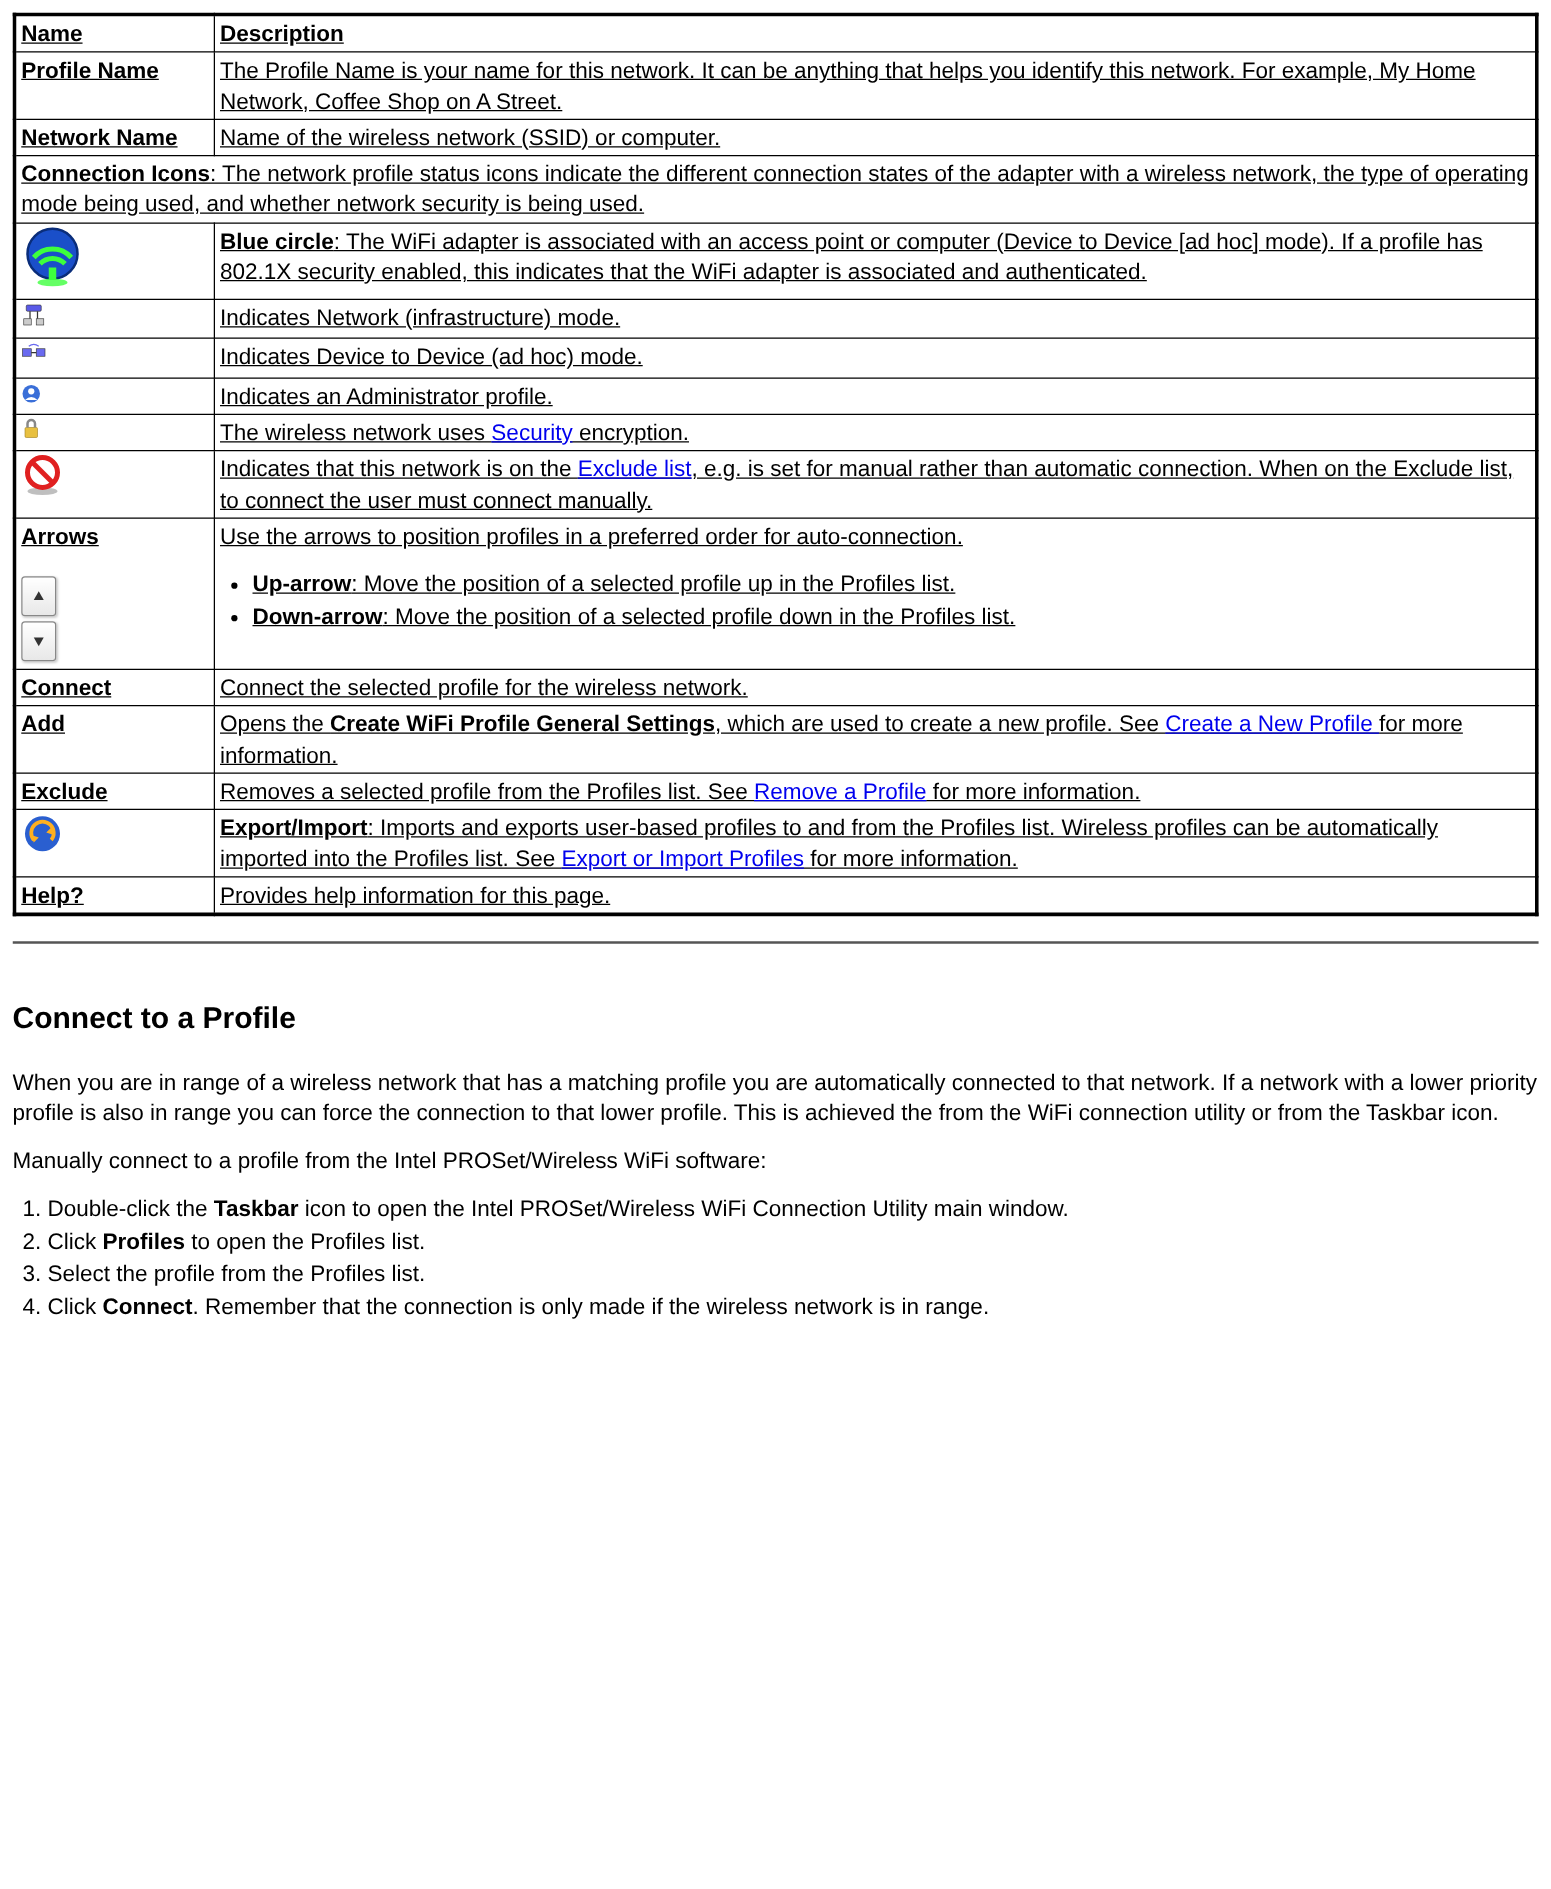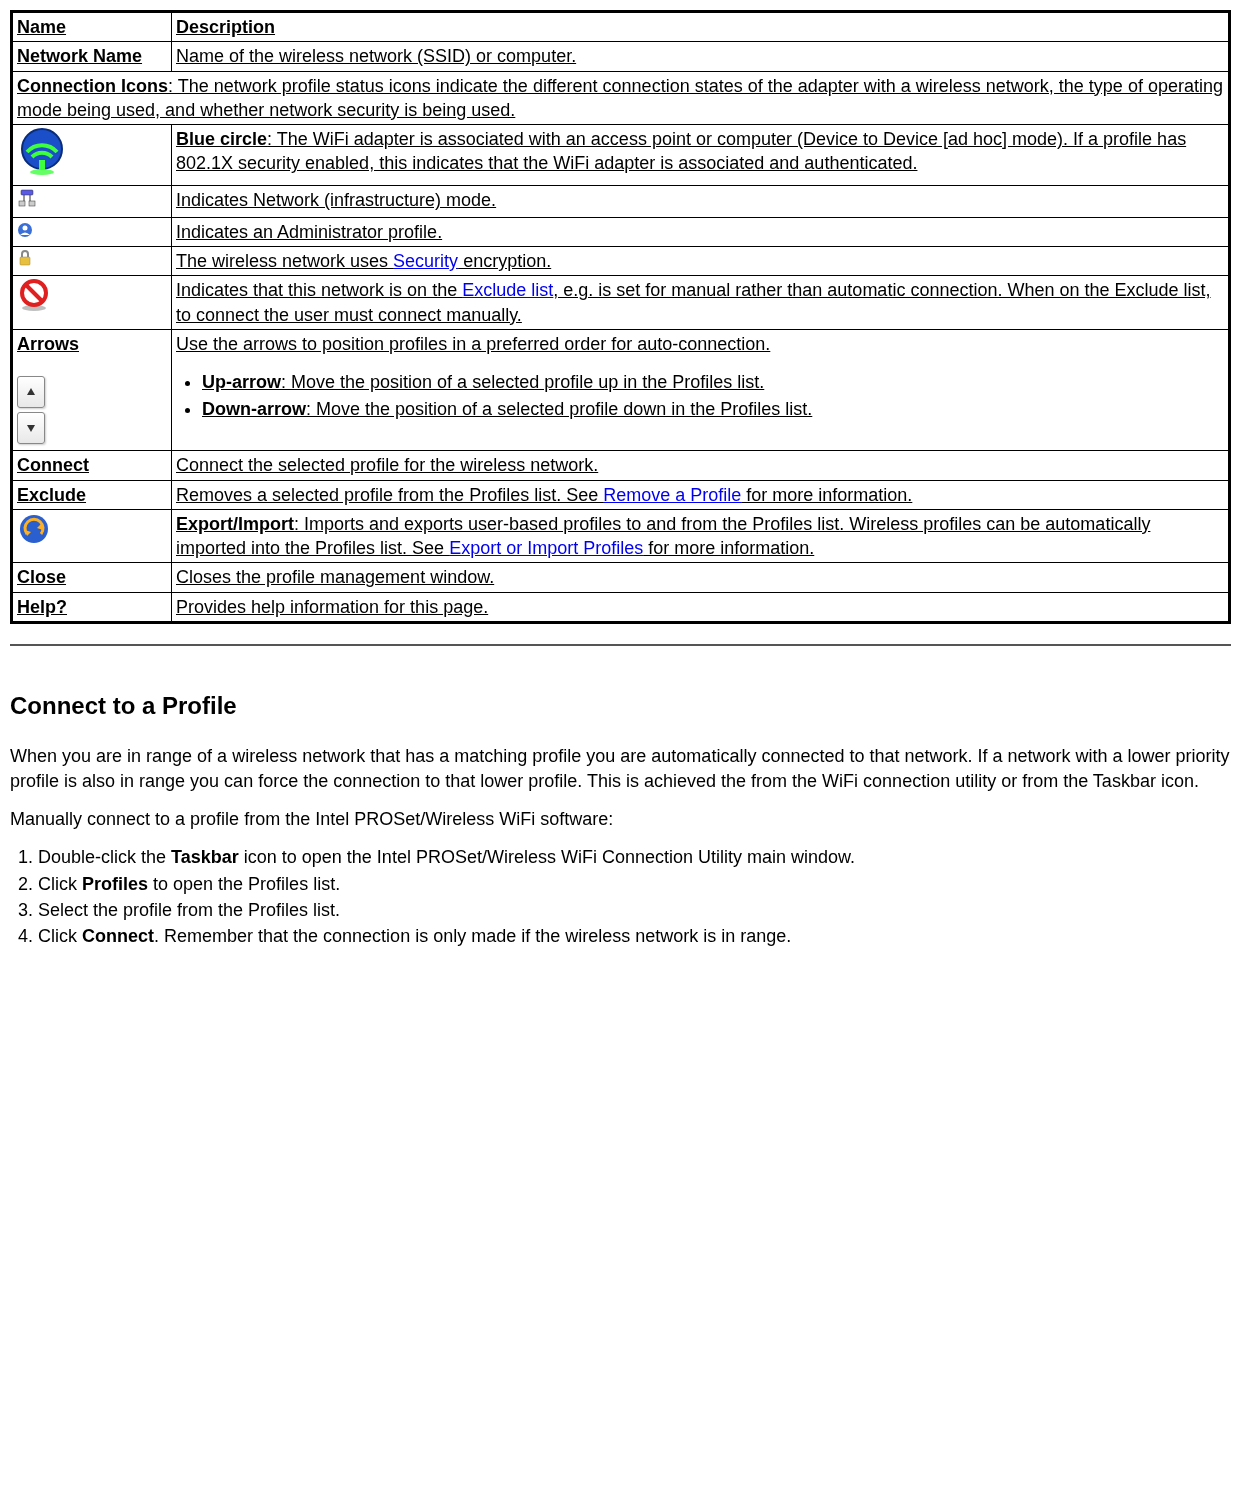--- a/index.html
+++ b/index.html
@@ -102,20 +102,24 @@
 </head>
 <body>
 
 <table class="main">
   <tbody>
       <tr>
     <td class="col1">Name</td>
     <td class="b">Description</td>
   </tr>
   <tr>
+    <td class="col1">Profile Name</td>
+    <td>The Profile Name is your name for this network. It can be anything that helps you identify this network. For example, My Home Network, Coffee Shop on A Street.</td>
+  </tr>
+  <tr>
     <td class="col1">Network Name</td>
     <td>Name of the wireless network (SSID) or computer.</td>
   </tr>
   <tr>
     <td colspan="2" class="span-row">
       <span class="lead">Connection Icons</span><span>: The network profile status icons indicate the different connection states of the adapter with a wireless network, the type of operating mode being used, and whether network security is being used.</span>
     </td>
   </tr>
   <tr>
     <td class="icon-cell">
@@ -139,20 +143,33 @@
         <svg viewBox="0 0 20 20" width="20" height="20">
           <rect x="4" y="2" width="12" height="5" rx="1" fill="#5a5ae8" stroke="#333" stroke-width="0.5"></rect>
           <line x1="7" y1="7" x2="7" y2="13" stroke="#333" stroke-width="1"></line>
           <line x1="13" y1="7" x2="13" y2="13" stroke="#333" stroke-width="1"></line>
           <rect x="2" y="13" width="6" height="5" fill="#ccc" stroke="#333" stroke-width="0.5"></rect>
           <rect x="12" y="13" width="6" height="5" fill="#ccc" stroke="#333" stroke-width="0.5"></rect>
         </svg>
       </span>
     </td>
     <td>Indicates Network (infrastructure) mode.</td>
+  </tr>
+  <tr>
+    <td class="icon-cell">
+      <span class="icon-small">
+        <svg viewBox="0 0 20 20" width="20" height="20">
+          <rect x="1" y="6" width="7" height="6" fill="#6a6af0" stroke="#333" stroke-width="0.5"></rect>
+          <rect x="12" y="6" width="7" height="6" fill="#6a6af0" stroke="#333" stroke-width="0.5"></rect>
+          <path d="M8 9 L12 9" stroke="#333" stroke-width="1"></path>
+          <path d="M6 4 Q10 1 14 4" fill="none" stroke="#6a6af0" stroke-width="1"></path>
+        </svg>
+      </span>
+    </td>
+    <td>Indicates Device to Device (ad hoc) mode.</td>
   </tr>
   <tr>
     <td class="icon-cell">
       <span class="icon-small">
         <svg viewBox="0 0 20 16" width="20" height="16">
           <circle cx="8" cy="8" r="7" fill="#3a6fd8"></circle>
           <circle cx="8" cy="6" r="2.5" fill="#fff"></circle>
           <path d="M3 13 Q8 8 13 13" fill="#fff"></path>
         </svg>
       </span>
@@ -208,20 +225,26 @@
         <li><span class="b">Up-arrow</span><span>: Move the position of a selected profile up in the Profiles list.</span></li>
         <li><span class="b">Down-arrow</span><span>: Move the position of a selected profile down in the Profiles list.</span></li>
       </ul>
     </td>
   </tr>
   <tr>
     <td class="col1">Connect</td>
     <td>Connect the selected profile for the wireless network.</td>
   </tr>
   <tr>
+    <td class="col1">Add</td>
+    <td>
+      <span>Opens the </span><span class="b">Create WiFi Profile General Settings</span><span>, which are used to create a new profile. See </span><a href="#">Create a New Profile </a><span>for more information.</span>
+    </td>
+  </tr>
+  <tr>
     <td class="col1">Exclude</td>
     <td>
       <span>Removes a selected profile from the Profiles list. See </span><a href="#">Remove a Profile</a><span> for more information.</span>
     </td>
   </tr>
   <tr>
     <td class="icon-cell">
       <span class="icon-medium">
         <svg viewBox="0 0 34 34" width="34" height="34">
           <circle cx="17" cy="17" r="14" fill="#2a5fd0"></circle>
@@ -229,24 +252,20 @@
           <path d="M8 18 L10 24 L14 20 Z" fill="#ffb020"></path>
           <path d="M26 18 L24 12 L20 16 Z" fill="#ffb020"></path>
         </svg>
       </span>
     </td>
     <td>
       <span class="b">Export/Import</span><span>: Imports and exports user-based profiles to and from the Profiles list. Wireless profiles can be automatically imported into the Profiles list. See </span><a href="#">Export or Import Profiles</a><span> for more information.</span>
     </td>
   </tr>
   <tr>
-    <td class="col1">Close</td>
-    <td>Closes the profile management window.</td>
-  </tr>
-  <tr>
     <td class="col1">Help?</td>
     <td>Provides help information for this page.</td>
   </tr>
 </tbody>
   </table>
 
 <hr>
 
 <h2>Connect to a Profile</h2>
 

